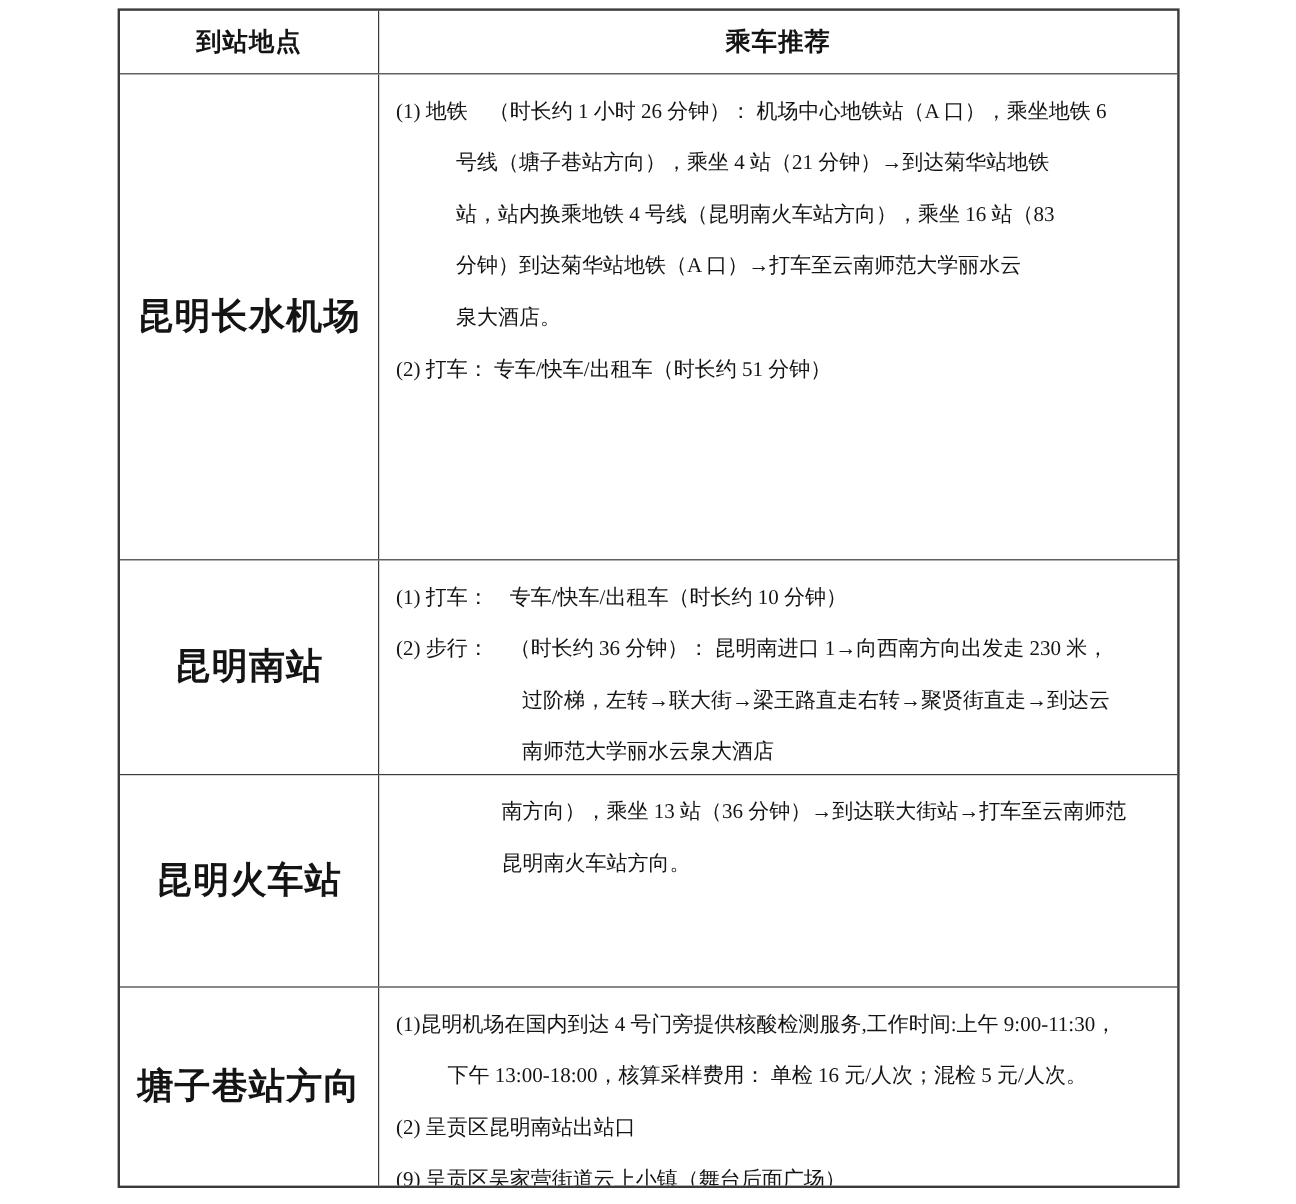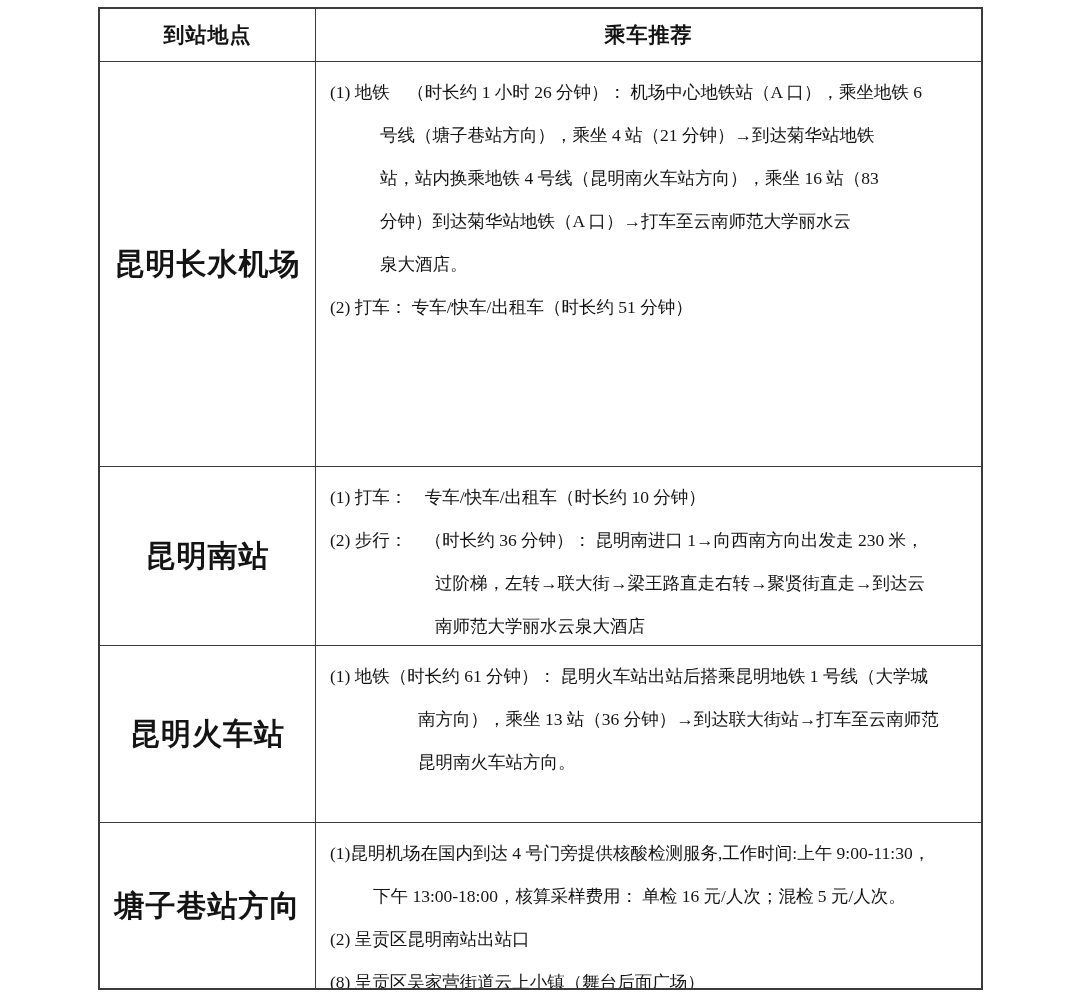--- a/index.html
+++ b/index.html
@@ -104,30 +104,29 @@
           <div class="rec-line" style="padding-left: 0px;">(2) 步行：　（时长约 36 分钟）： 昆明南进口 1→向西南方向出发走 230 米，</div>
           <div class="rec-line" style="padding-left: 105px;">过阶梯，左转→联大街→梁王路直走右转→聚贤街直走→到达云</div>
           <div class="rec-line" style="padding-left: 105px;">南师范大学丽水云泉大酒店</div>
         </div>
       </div>
       <div class="t-row h-r2">
         <div class="cell-loc">
           <div class="loc-line">昆明火车站</div>
         </div>
         <div class="cell-rec">
-          <div class="rec-line" style="padding-left: 0px;">(1) 地铁（时长约 61 分钟）： 昆明火车站出站后搭乘昆明地铁 1 号线（大学城</div>
           <div class="rec-line" style="padding-left: 88px;">南方向），乘坐 13 站（36 分钟）→到达联大街站→打车至云南师范</div>
           <div class="rec-line" style="padding-left: 88px;">昆明南火车站方向。</div>
         </div>
       </div>
       <div class="t-row h-r3">
         <div class="cell-loc">
           <div class="loc-line">塘子巷站方向</div>
         </div>
         <div class="cell-rec">
           <div class="rec-line" style="padding-left: 0px;">(1)昆明机场在国内到达 4 号门旁提供核酸检测服务,工作时间:上午 9:00-11:30，</div>
           <div class="rec-line" style="padding-left: 43px;">下午 13:00-18:00，核算采样费用： 单检 16 元/人次；混检 5 元/人次。</div>
           <div class="rec-line" style="padding-left: 0px;">(2) 呈贡区昆明南站出站口</div>
-          <div class="rec-line" style="padding-left: 0px;">(8) 呈贡区吴家营街道云上小镇（舞台后面广场）</div>
+          <div class="rec-line" style="padding-left: 0px;">(9) 呈贡区吴家营街道云上小镇（舞台后面广场）</div>
         </div>
       </div>
     </div>
 </div>
 
 </body></html>

